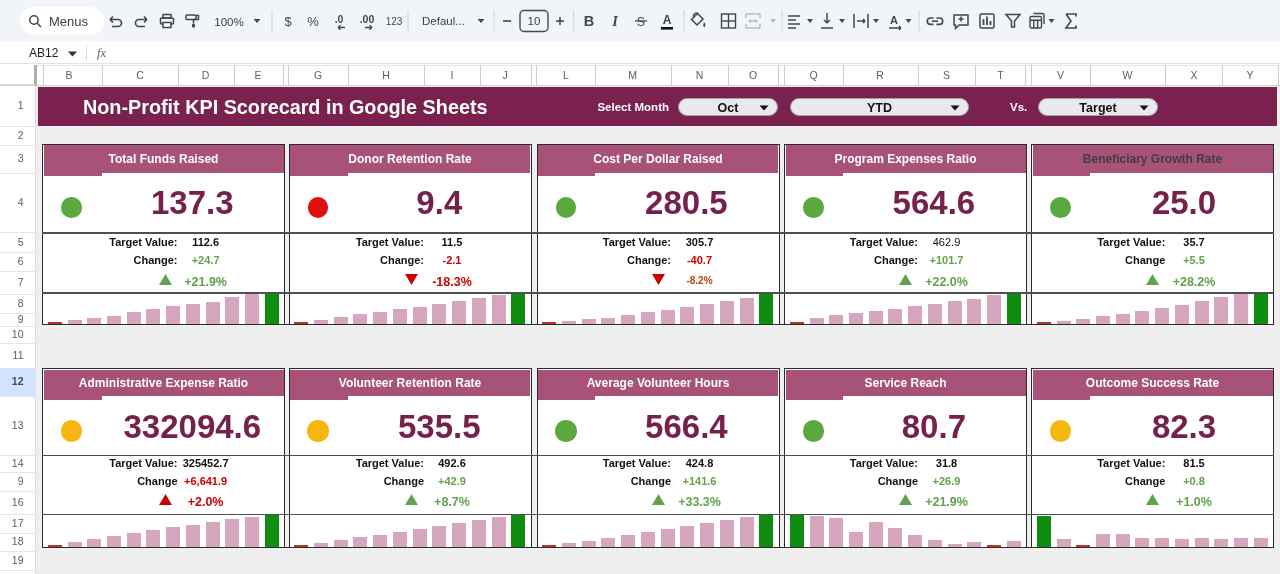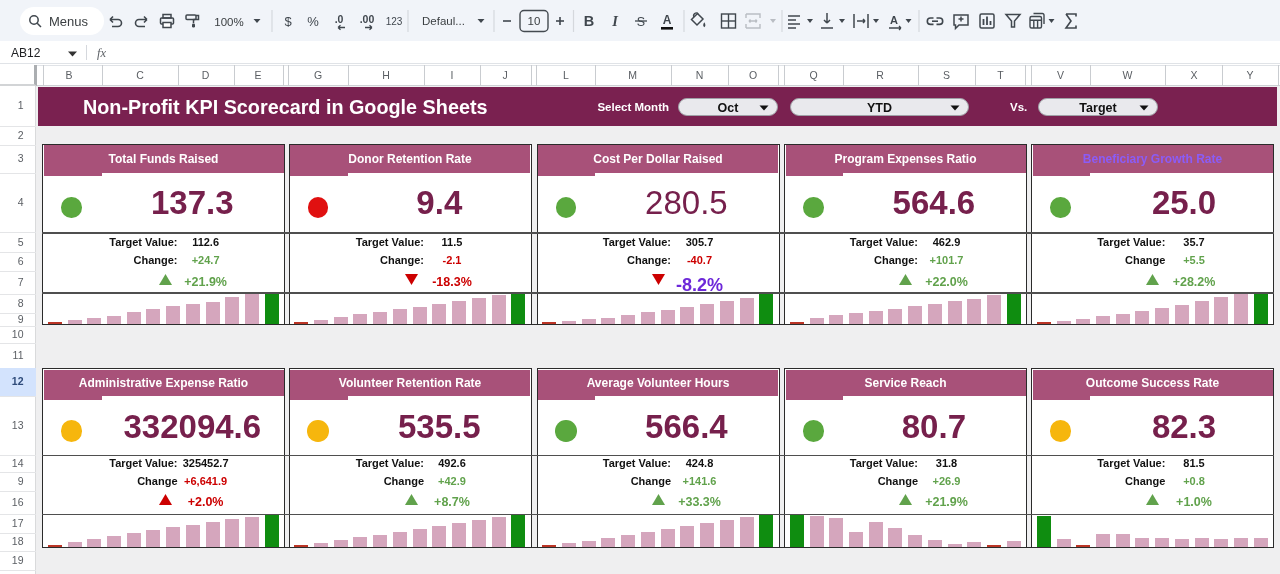--- a/index.html
+++ b/index.html
@@ -178,21 +178,21 @@
       </g>
       <g transform="translate(1051.5,0)">
         <path d="M-3 -2 l6 0 l-3 4 z" fill="#40474e"></path>
       </g>
       <g transform="translate(1071,0)">
         <path d="M-5 -7 h10 v2.5 M-5 -7 l5 7 l-5 7 h10 v-2.5" fill="none" stroke="#40474e" stroke-width="1.6"></path>
       </g>
     </g>
   </svg>
 <div class="a" style="left:0;top:41px;width:1280px;height:23px;background:#fff;border-bottom:1px solid #e0e3e7"></div>
-<div class="a" style="left:11px;top:45.5px;font-size:12px;color:#202124">AB12</div>
+<div class="a" style="left:29px;top:45.5px;font-size:12px;color:#202124">AB12</div>
 <svg class="a" style="left:67px;top:50px" width="11" height="7">
     <path d="M1 1.5 l9 0 l-4.5 5 z" fill="#333"></path>
   </svg>
 <div class="a" style="left:86px;top:45px;width:1px;height:15px;background:#d5d8dd"></div>
 <div class="a" style="left:97px;top:45.5px;font-size:12.5px;font-style:italic;color:#5f6368;font-family:'Liberation Serif',serif">fx</div>
 <div class="a" style="left:0;top:64.5px;width:1280px;height:21.5px;background:#fff;border-top:1px solid #e0e3e7;border-bottom:1px solid #cdd0d4"></div>
 <div class="a" style="left:0;top:64.5px;width:37px;height:21.5px;background:#fff;border-right:3.5px solid #abaeb1;border-bottom:2px solid #d2d4d6"></div>
 <div class="a" style="left:42.5px;top:65px;width:1px;height:21px;background:#c9ccd0"></div>
 <div class="a" style="left:102px;top:65px;width:1px;height:21px;background:#c9ccd0"></div>
 <div class="a" style="left:177.5px;top:65px;width:1px;height:21px;background:#c9ccd0"></div>
@@ -348,70 +348,70 @@
 <div class="a" style="left:432.41000000000014px;top:304.2px;width:14px;height:19.5px;background:#d5a6bd"></div>
 <div class="a" style="left:452.14000000000016px;top:301.2px;width:14px;height:22.5px;background:#d5a6bd"></div>
 <div class="a" style="left:471.8700000000002px;top:298.2px;width:14px;height:25.5px;background:#d5a6bd"></div>
 <div class="a" style="left:491.6000000000002px;top:295.2px;width:14px;height:28.5px;background:#d5a6bd"></div>
 <div class="a" style="left:511.3300000000002px;top:292.7px;width:14px;height:31px;background:#0f8d10"></div>
 <div class="a" style="left:536.5px;top:143.5px;width:243px;height:181.7px;background:#fff;border:1.5px solid #2b2b2b"></div>
 <div class="a" style="left:538.0px;top:145.0px;width:240px;height:27.5px;background:#a85179"></div>
 <div class="a" style="left:536.5px;top:151.75px;width:243px;text-align:center;font-size:12px;font-weight:bold;color:#fff">Cost Per Dollar Raised</div>
 <div class="a" style="left:538.0px;top:172.5px;width:56.5px;height:3.5px;background:#a85179"></div>
 <div class="a" style="left:555.75px;top:197.25px;width:20.5px;height:20.5px;border-radius:50%;background:#5aa83e"></div>
-<div class="a" style="left:576.4px;top:184px;width:220px;text-align:center;font-size:33px;font-weight:normal;color:#76204c">280.5</div>
+<div class="a" style="left:576.4px;top:184px;width:220px;text-align:center;font-size:33px;font-weight:bold;color:#76204c">280.5</div>
 <div class="a" style="left:551px;top:235.5px;width:120px;text-align:right;font-size:11px;font-weight:bold;color:#111">Target Value:</div>
 <div class="a" style="left:644.5px;top:235.5px;width:110px;text-align:center;font-size:11px;font-weight:bold;color:#111">305.7</div>
 <div class="a" style="left:551px;top:254.3px;width:120px;text-align:right;font-size:11px;font-weight:bold;color:#111">Change:</div>
 <div class="a" style="left:644.5px;top:254.3px;width:110px;text-align:center;font-size:11px;font-weight:bold;color:#cc0000">-40.7</div>
 <svg class="a" style="left:652.0px;top:273.7px" width="13" height="11">
     <path d="M0 0 L13 0 L6.5 11 Z" fill="#cc0000"></path>
   </svg>
-<div class="a" style="left:644.5px;top:274.7px;width:110px;text-align:center;font-size:18px;font-weight:bold;color:#6d28d9">-8.2%</div>
+<div class="a" style="left:644.5px;top:274.7px;width:110px;text-align:center;font-size:10px;font-weight:bold;color:#c2410c">-8.2%</div>
 <div class="a" style="left:542.3px;top:322.2px;width:14px;height:1.5px;background:#bb3526"></div>
 <div class="a" style="left:562.03px;top:320.7px;width:14px;height:3px;background:#d5a6bd"></div>
 <div class="a" style="left:581.76px;top:319.2px;width:14px;height:4.5px;background:#d5a6bd"></div>
 <div class="a" style="left:601.49px;top:317.7px;width:14px;height:6px;background:#d5a6bd"></div>
 <div class="a" style="left:621.22px;top:314.7px;width:14px;height:9px;background:#d5a6bd"></div>
 <div class="a" style="left:640.95px;top:312.2px;width:14px;height:11.5px;background:#d5a6bd"></div>
 <div class="a" style="left:660.6800000000001px;top:309.7px;width:14px;height:14px;background:#d5a6bd"></div>
 <div class="a" style="left:680.4100000000001px;top:307.2px;width:14px;height:16.5px;background:#d5a6bd"></div>
 <div class="a" style="left:700.1400000000001px;top:303.7px;width:14px;height:20px;background:#d5a6bd"></div>
 <div class="a" style="left:719.8700000000001px;top:301.2px;width:14px;height:22.5px;background:#d5a6bd"></div>
 <div class="a" style="left:739.6000000000001px;top:297.7px;width:14px;height:26px;background:#d5a6bd"></div>
 <div class="a" style="left:759.3300000000002px;top:291.7px;width:14px;height:32px;background:#0f8d10"></div>
 <div class="a" style="left:784px;top:143.5px;width:243px;height:181.7px;background:#fff;border:1.5px solid #2b2b2b"></div>
 <div class="a" style="left:785.5px;top:145.0px;width:240px;height:27.5px;background:#a85179"></div>
 <div class="a" style="left:784px;top:151.75px;width:243px;text-align:center;font-size:12px;font-weight:bold;color:#fff">Program Expenses Ratio</div>
 <div class="a" style="left:785.5px;top:172.5px;width:57.0px;height:3.5px;background:#a85179"></div>
 <div class="a" style="left:803.25px;top:197.25px;width:20.5px;height:20.5px;border-radius:50%;background:#5aa83e"></div>
 <div class="a" style="left:823.9px;top:184px;width:220px;text-align:center;font-size:33px;font-weight:bold;color:#76204c">564.6</div>
 <div class="a" style="left:798px;top:235.5px;width:120px;text-align:right;font-size:11px;font-weight:bold;color:#111">Target Value:</div>
-<div class="a" style="left:891.5px;top:235.5px;width:110px;text-align:center;font-size:11px;font-weight:bold;color:#111">462.9</div>
+<div class="a" style="left:891.5px;top:235.5px;width:110px;text-align:center;font-size:11px;font-weight:normal;color:#111">462.9</div>
 <div class="a" style="left:798px;top:254.3px;width:120px;text-align:right;font-size:11px;font-weight:bold;color:#111">Change:</div>
 <div class="a" style="left:891.5px;top:254.3px;width:110px;text-align:center;font-size:11px;font-weight:bold;color:#61a24c">+101.7</div>
 <svg class="a" style="left:899.0px;top:273.7px" width="13" height="11">
     <path d="M0 11 L6.5 0 L13 11 Z" fill="#61a24c"></path>
   </svg>
 <div class="a" style="left:891.5px;top:274.7px;width:110px;text-align:center;font-size:12.5px;font-weight:bold;color:#61a24c">+22.0%</div>
 <div class="a" style="left:789.8px;top:321.7px;width:14px;height:2px;background:#bb3526"></div>
 <div class="a" style="left:809.53px;top:317.7px;width:14px;height:6px;background:#d5a6bd"></div>
 <div class="a" style="left:829.26px;top:314.7px;width:14px;height:9px;background:#d5a6bd"></div>
 <div class="a" style="left:848.99px;top:312.7px;width:14px;height:11px;background:#d5a6bd"></div>
 <div class="a" style="left:868.72px;top:310.7px;width:14px;height:13px;background:#d5a6bd"></div>
 <div class="a" style="left:888.45px;top:308.7px;width:14px;height:15px;background:#d5a6bd"></div>
 <div class="a" style="left:908.1800000000001px;top:306.2px;width:14px;height:17.5px;background:#d5a6bd"></div>
 <div class="a" style="left:927.9100000000001px;top:303.7px;width:14px;height:20px;background:#d5a6bd"></div>
 <div class="a" style="left:947.6400000000001px;top:301.2px;width:14px;height:22.5px;background:#d5a6bd"></div>
 <div class="a" style="left:967.3700000000001px;top:298.7px;width:14px;height:25px;background:#d5a6bd"></div>
 <div class="a" style="left:987.1000000000001px;top:295.2px;width:14px;height:28.5px;background:#d5a6bd"></div>
 <div class="a" style="left:1006.8300000000002px;top:292.7px;width:14px;height:31px;background:#0f8d10"></div>
 <div class="a" style="left:1031px;top:143.5px;width:243px;height:181.7px;background:#fff;border:1.5px solid #2b2b2b"></div>
 <div class="a" style="left:1032.5px;top:145.0px;width:240px;height:27.5px;background:#a85179"></div>
-<div class="a" style="left:1031px;top:151.75px;width:243px;text-align:center;font-size:12px;font-weight:bold;color:#8b5cf6">Beneficiary Growth Rate</div>
+<div class="a" style="left:1031px;top:151.75px;width:243px;text-align:center;font-size:12px;font-weight:bold;color:#404040">Beneficiary Growth Rate</div>
 <div class="a" style="left:1032.5px;top:172.5px;width:57.200000000000045px;height:3.5px;background:#a85179"></div>
 <div class="a" style="left:1050.25px;top:197.25px;width:20.5px;height:20.5px;border-radius:50%;background:#5aa83e"></div>
 <div class="a" style="left:1074px;top:184px;width:220px;text-align:center;font-size:33px;font-weight:bold;color:#76204c">25.0</div>
 <div class="a" style="left:1045.4px;top:235.5px;width:120px;text-align:right;font-size:11px;font-weight:bold;color:#111">Target Value:</div>
 <div class="a" style="left:1139px;top:235.5px;width:110px;text-align:center;font-size:11px;font-weight:bold;color:#111">35.7</div>
 <div class="a" style="left:1045.4px;top:254.3px;width:120px;text-align:right;font-size:11px;font-weight:bold;color:#111">Change</div>
 <div class="a" style="left:1139px;top:254.3px;width:110px;text-align:center;font-size:11px;font-weight:bold;color:#61a24c">+5.5</div>
 <svg class="a" style="left:1146.4px;top:273.7px" width="13" height="11">
     <path d="M0 11 L6.5 0 L13 11 Z" fill="#61a24c"></path>
   </svg>

